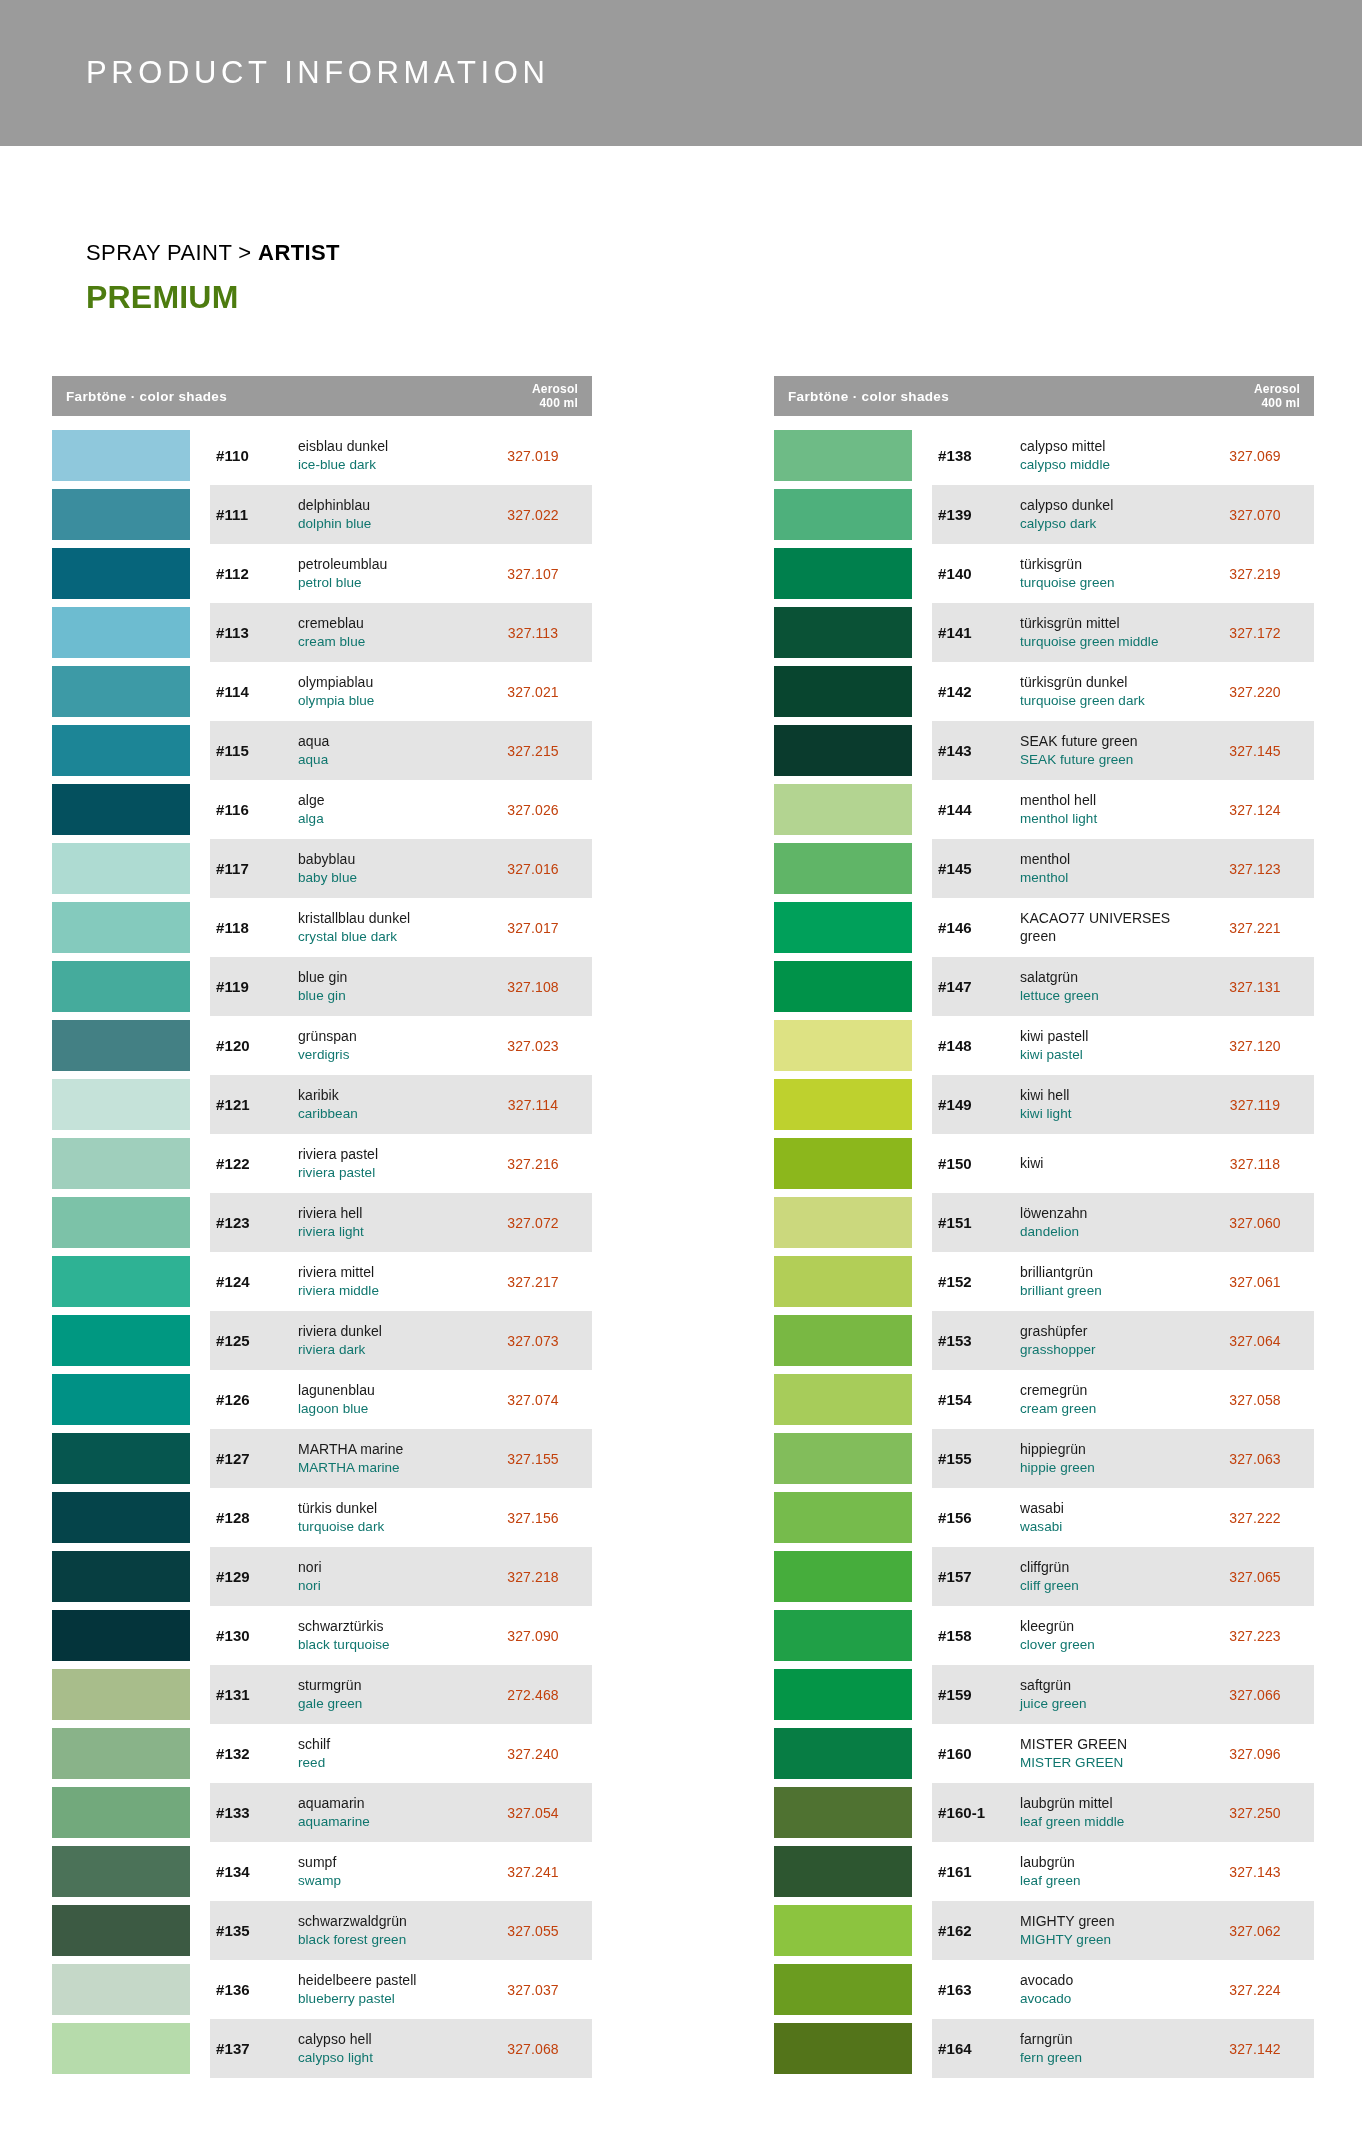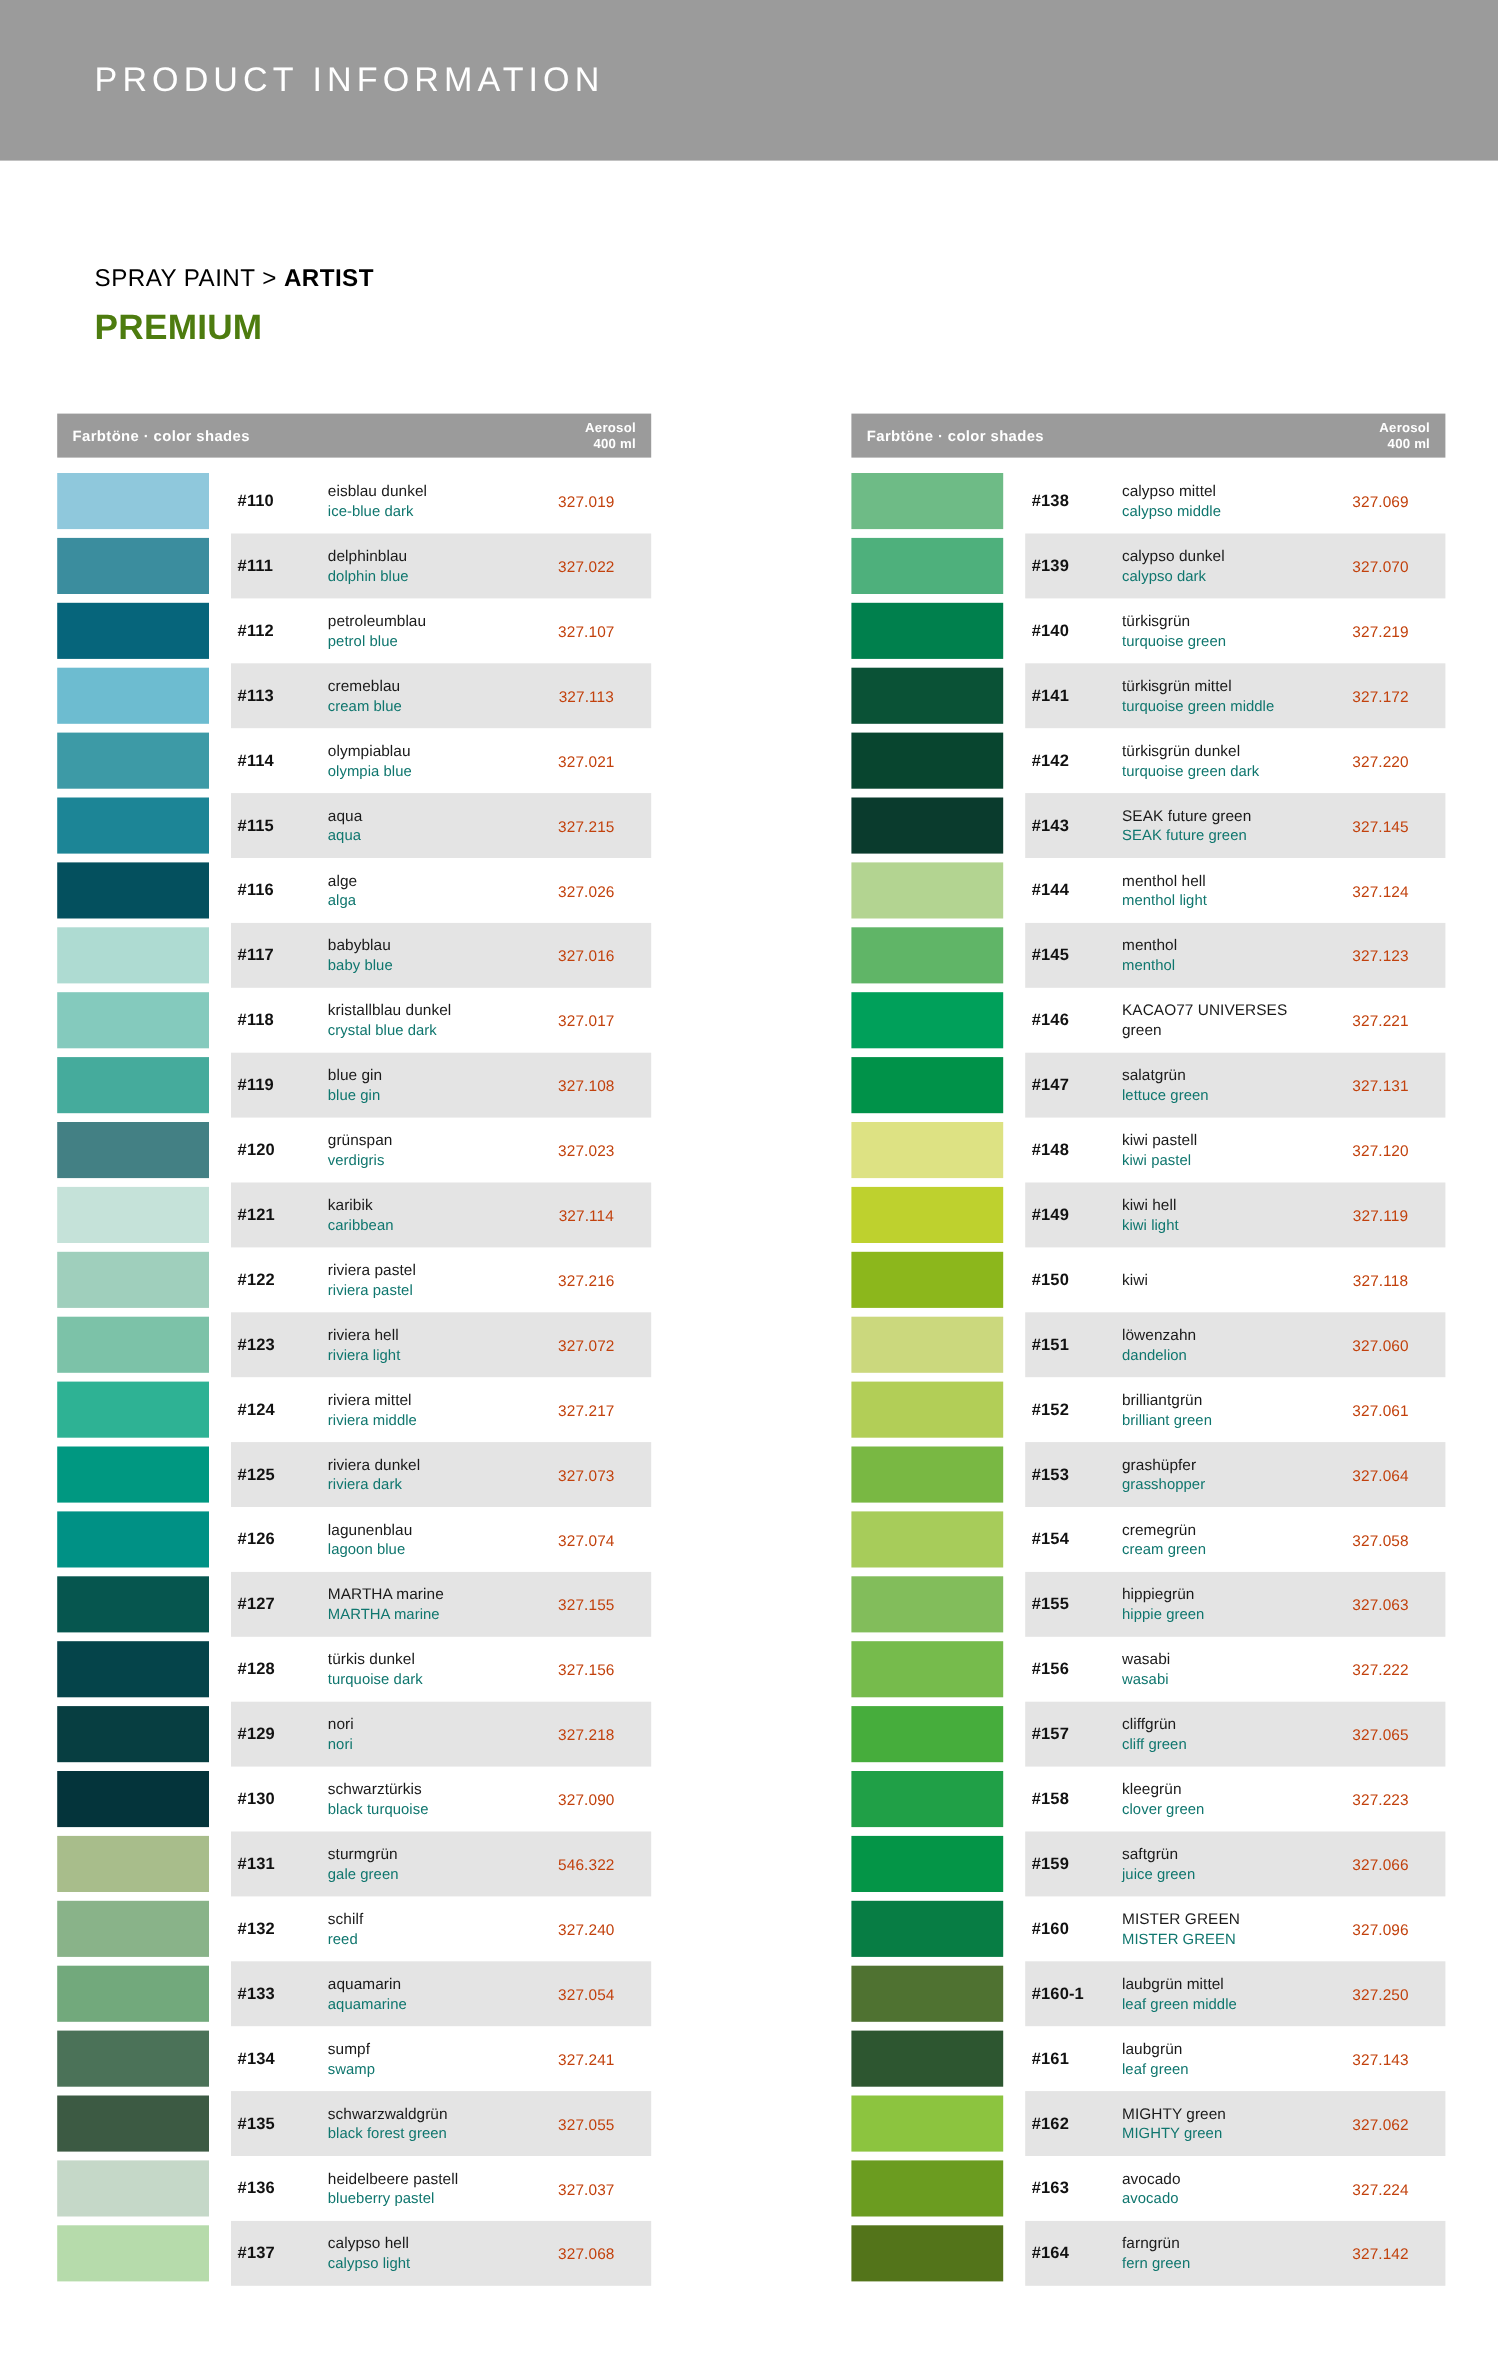--- a/index.html
+++ b/index.html
@@ -444,21 +444,21 @@
         <div class="row alt">
           <div class="swatch-cell">
             <span class="swatch" style="background: rgb(168, 189, 139);"></span>
           </div>
           <div class="row-body">
             <div class="code">#131</div>
             <div class="names">
               <div class="name-de">sturmgrün</div>
               <div class="name-en">gale green</div>
             </div>
-            <div class="artno">546.322</div>
+            <div class="artno">272.468</div>
           </div>
         </div>
         <div class="row">
           <div class="swatch-cell">
             <span class="swatch" style="background: rgb(137, 179, 137);"></span>
           </div>
           <div class="row-body">
             <div class="code">#132</div>
             <div class="names">
               <div class="name-de">schilf</div>

